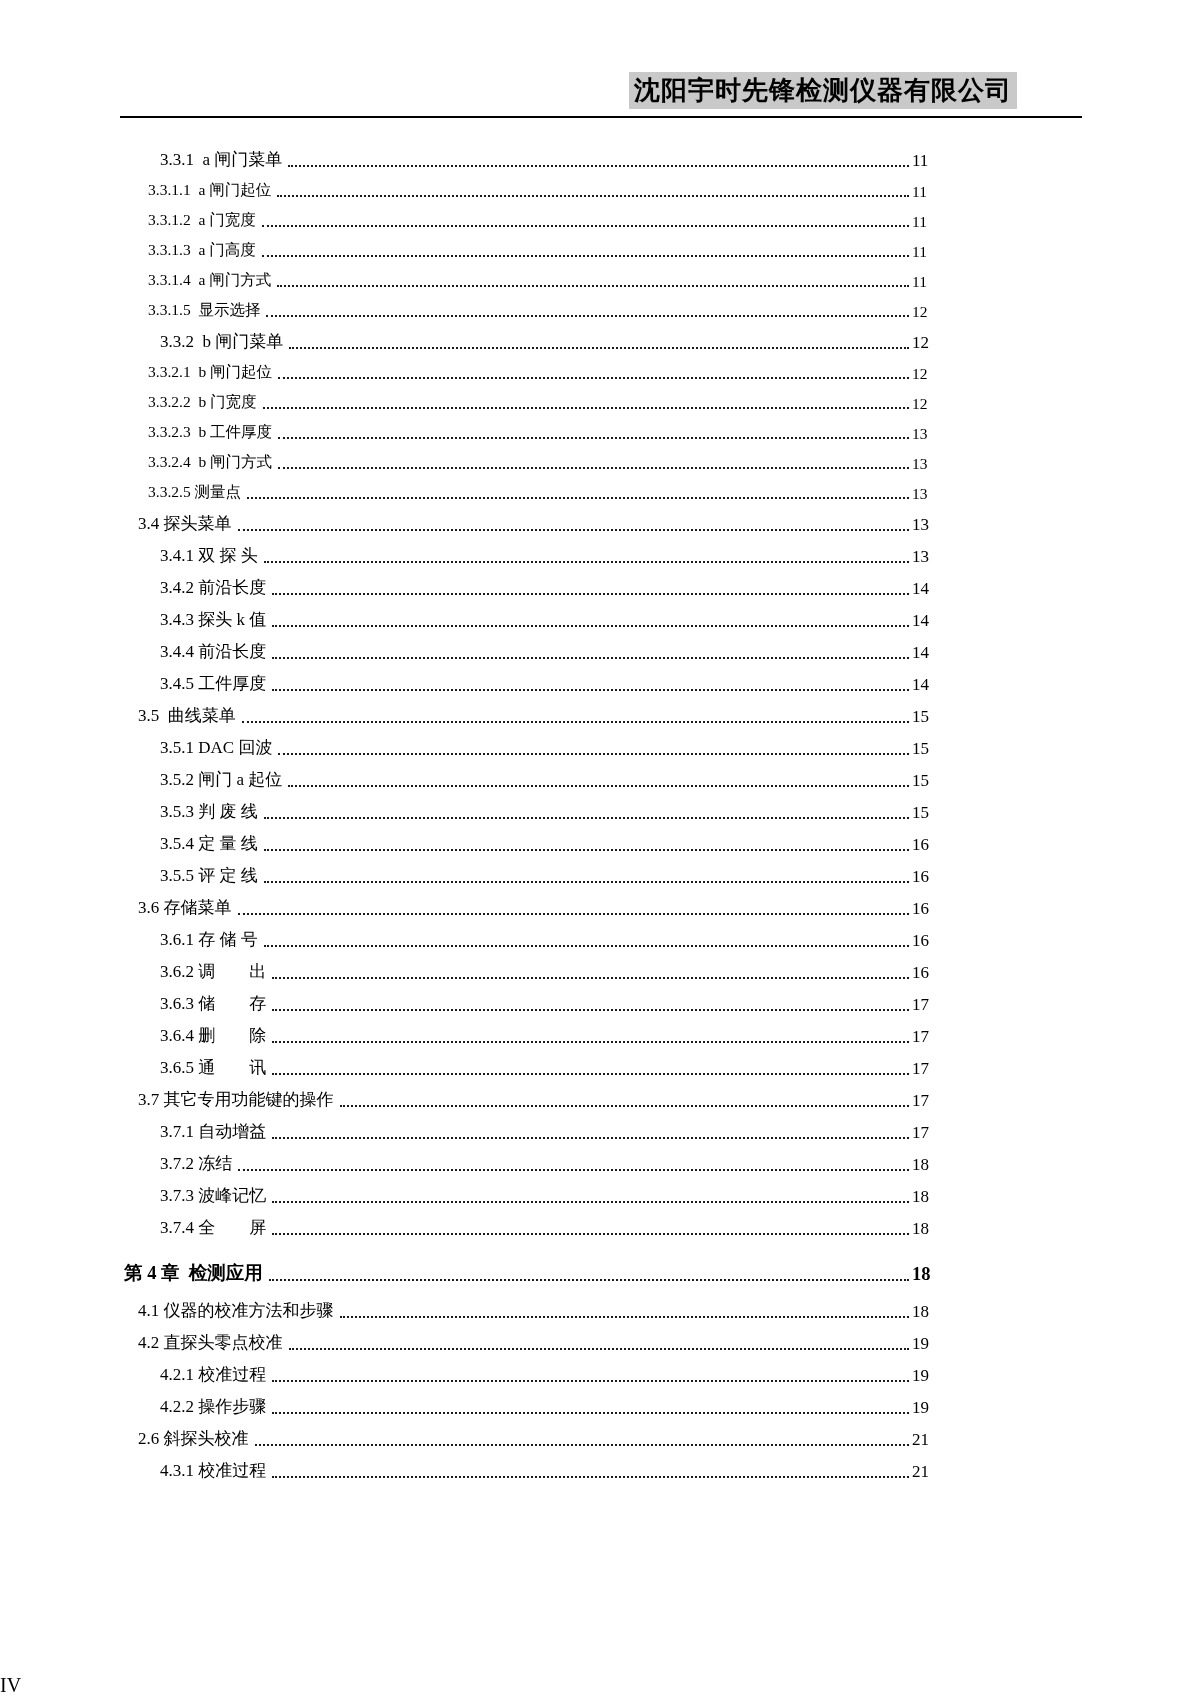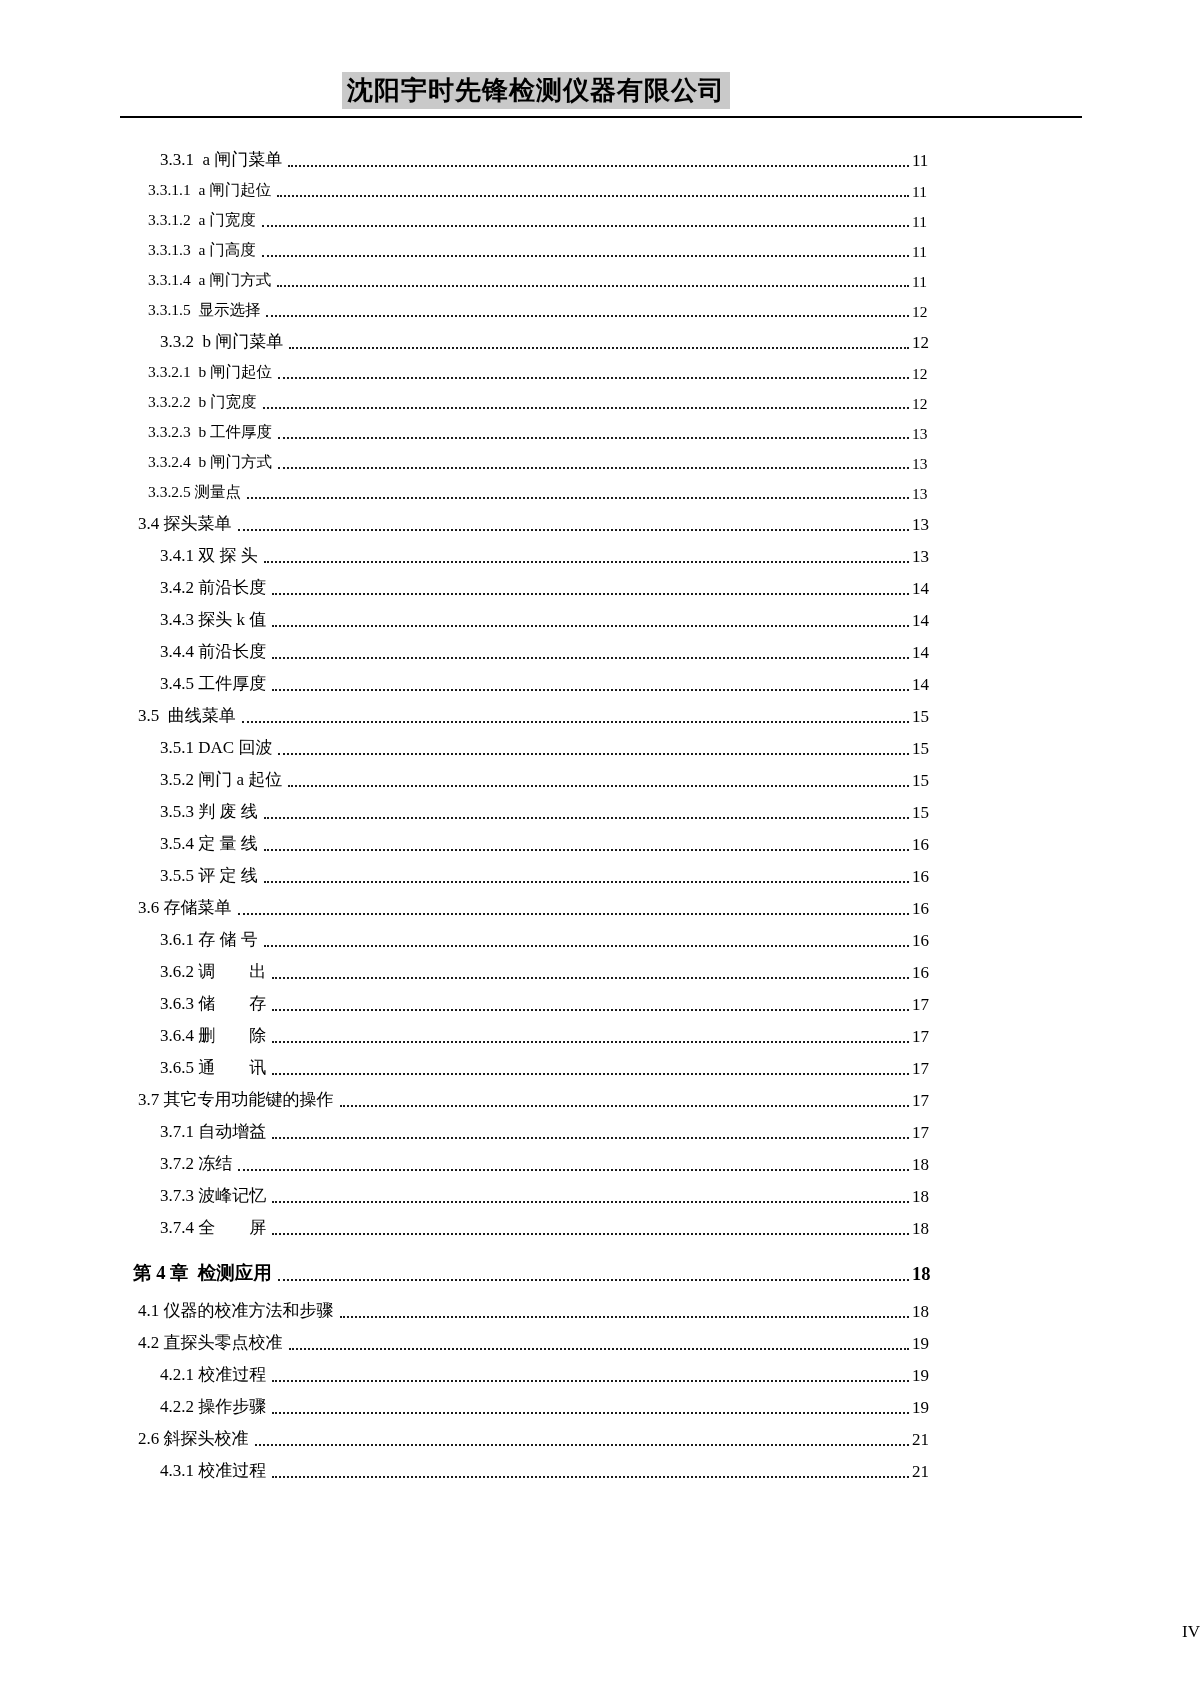--- a/index.html
+++ b/index.html
@@ -9,21 +9,21 @@
     width: 1200px;
     height: 1697px;
     margin: 0 auto;
     background: #ffffff;
     color: #000000;
     font-family: "Liberation Serif", "DejaVu Serif", serif;
     overflow: hidden;
   }
   .page-header {
     margin: 72px 118px 0 120px;
-    text-align: center;
+    text-align: right;
     border-bottom: 2.5px solid #000000;
     padding-bottom: 7px;
   }
   .company-title {
     display: inline-block;
     position: relative;
     left: -65px;
     font-size: 26px;
     font-weight: 700;
     letter-spacing: 1px;
@@ -44,37 +44,37 @@
     flex: 1;
     border-bottom: 2px dotted #1a1a1a;
     margin: 0 3px 4px 6px;
     min-width: 20px;
   }
   .toc-row .pagenum {
     min-width: 28px;
     text-align: left;
   }
   .level-chapter {
-    margin-left: 13px;
+    margin-left: 4px;
     font-weight: 700;
     font-size: 18.5px;
     padding-top: 16px;
     padding-bottom: 10px;
   }
   .level-chapter .leader { border-bottom-width: 2.5px; }
   .level-1 { margin-left: 18px; font-size: 17px; }
   .level-2 { margin-left: 40px; font-size: 17px; }
   .level-3 { margin-left: 28px; font-size: 15.5px; }
   .page-footer {
     position: absolute;
-    top: 1622px;
+    top: 1674px;
     left: 0;
     width: 100%;
-    text-align: right;
-    font-size: 17px;
+    text-align: left;
+    font-size: 20px;
   }
 </style>
 </head>
 <body>
 
 <div class="page">
 
   <header class="page-header">
     <span class="company-title" style="background: rgb(201, 201, 201);">沈阳宇时先锋检测仪器有限公司</span>
   </header>

